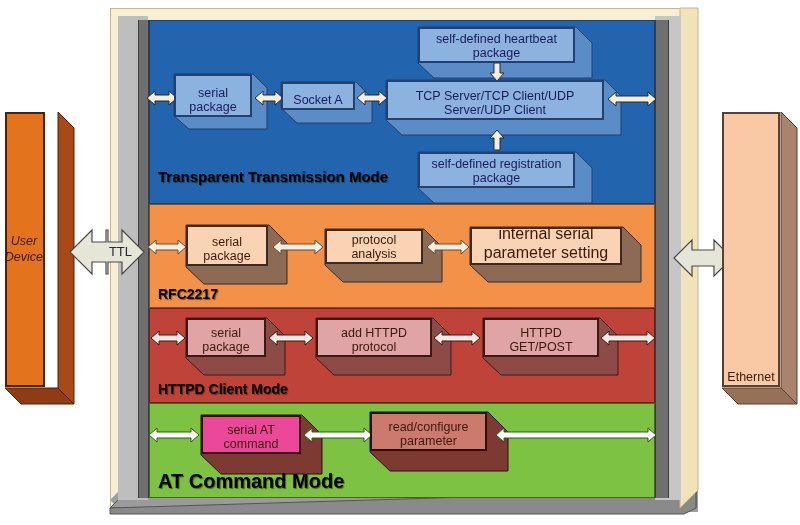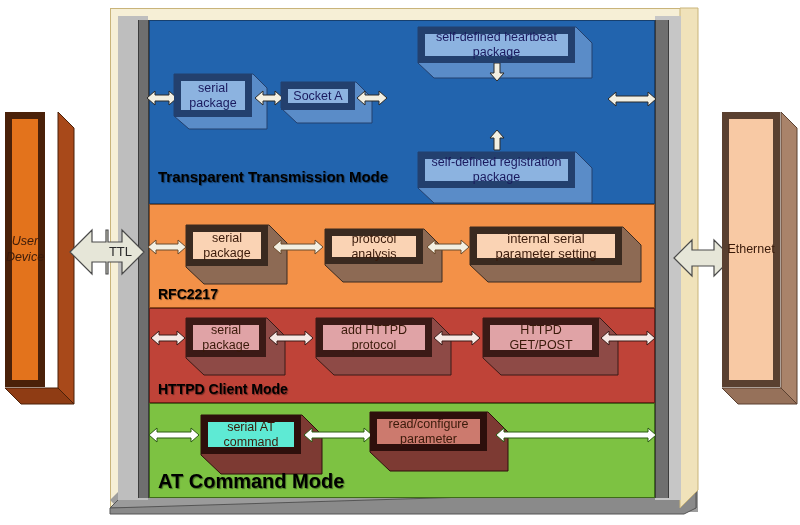--- a/index.html
+++ b/index.html
@@ -5,22 +5,22 @@
   html,body{margin:0;padding:0;background:#ffffff;}
   body{width:800px;height:525px;overflow:hidden;
        font-family:"Liberation Sans","DejaVu Sans",sans-serif;}
   #stage{position:relative;width:800px;height:525px;}
 
   .abs{position:absolute;}
 
   
   .blk{position:absolute;}
   .blk .face{position:absolute;left:0;top:0;width:100%;height:100%;
-             border:7px solid #1d4ed8;box-sizing:border-box;
-             display:flex;align-items:center;justify-content:center;
+             border:2px solid #1d4ed8;box-sizing:border-box;
+             display:flex;align-items:flex-end;justify-content:center;
              text-align:center;line-height:1.18;z-index:3;}
 
   
   .t-dark{color:#1a1a5e;}
   .t-brown{color:#3a1a0a;}
 
   
   svg{display:block;overflow:visible;}
 
   
@@ -76,20 +76,31 @@
 
   <div class="blk" style="left:281px;top:82px;width:74px;height:28px;">
     <svg class="abs" style="left:-1px;top:-1px;" width="98" height="48">
       <polygon points="76,1 92,17 92,42 17,42 1,27 1,1" fill="#5A8CC8" stroke="#23406e" stroke-width="1"></polygon>
     </svg>
     <div class="face" style="background:#8CB3E0;border-color:#23406e;">
       <span class="t-dark" style="font-size:12.5px;">Socket A</span>
     </div>
   </div>
 
+  <div class="blk" style="left:386px;top:80px;width:218px;height:40px;">
+    <svg class="abs" style="left:-1px;top:-1px;" width="244" height="62">
+      <polygon points="220,1 236,17 236,56 17,56 1,41 1,1" fill="#5A8CC8" stroke="#23406e" stroke-width="1"></polygon>
+    </svg>
+    <div class="face" style="background:#8CB3E0;border-color:#23406e;">
+      <span class="t-dark" style="font-size:12.5px;">
+        <span>TCP Server/TCP Client/UDP</span><br>
+        <span>Server/UDP Client</span>
+      </span>
+    </div>
+  </div>
 
   <div class="blk" style="left:418px;top:27px;width:157px;height:36px;">
     <svg class="abs" style="left:-1px;top:-1px;" width="184" height="58">
       <polygon points="159,1 175,17 175,52 17,52 1,37 1,1" fill="#5A8CC8" stroke="#23406e" stroke-width="1"></polygon>
     </svg>
     <div class="face" style="background:#8CB3E0;border-color:#23406e;">
       <span class="t-dark" style="font-size:12.5px;">
         <span>self-defined heartbeat</span><br>
         <span>package</span>
       </span>
@@ -149,21 +160,21 @@
         <span>analysis</span>
       </span>
     </div>
   </div>
 
   <div class="blk" style="left:470px;top:227px;width:152px;height:38px;">
     <svg class="abs" style="left:-1px;top:-1px;" width="180" height="62">
       <polygon points="154,1 172,19 172,56 19,56 1,39 1,1" fill="#8D6A54" stroke="#3a2a20" stroke-width="1"></polygon>
     </svg>
     <div class="face" style="background:#FAD3B4;border-color:#3a2a20;">
-      <span class="t-brown" style="font-size:13px;">
+      <span class="t-brown" style="font-size:16px;">
         <span>internal serial</span><br>
         <span>parameter setting</span>
       </span>
     </div>
   </div>
 
   <svg class="abs" style="left:147px;top:238px;" width="40" height="18">
     <polygon points="1,9 9,2 9,6 31,6 31,2 39,9 31,16 31,12 9,12 9,16" fill="#F2EFE2" stroke="#6b4a2a" stroke-width="1"></polygon>
   </svg>
   <svg class="abs" style="left:272px;top:238px;" width="52" height="18">
@@ -219,21 +230,21 @@
     <polygon points="1,9 9,2 9,6 39,6 39,2 47,9 39,16 39,12 9,12 9,16" fill="#F6E8E4" stroke="#3b1a16" stroke-width="1"></polygon>
   </svg>
   <svg class="abs" style="left:600px;top:329px;" width="56" height="18">
     <polygon points="1,9 9,2 9,6 47,6 47,2 55,9 47,16 47,12 9,12 9,16" fill="#F6E8E4" stroke="#3b1a16" stroke-width="1"></polygon>
   </svg>
 
   <div class="blk" style="left:201px;top:415px;width:100px;height:39px;">
     <svg class="abs" style="left:-1px;top:-1px;" width="130" height="66">
       <polygon points="102,1 122,21 122,60 21,60 1,41 1,1" fill="#7D3A33" stroke="#2e0f0c" stroke-width="1"></polygon>
     </svg>
-    <div class="face" style="background:#5eead4;border-color:#2e0f0c;">
+    <div class="face" style="background:#ec4899;border-color:#2e0f0c;">
       <span class="t-brown" style="font-size:12.5px;">
         <span>serial AT</span><br>
         <span>command</span>
       </span>
     </div>
   </div>
 
   <div class="blk" style="left:370px;top:412px;width:117px;height:39px;">
     <svg class="abs" style="left:-1px;top:-1px;" width="148" height="66">
       <polygon points="119,1 139,21 139,60 21,60 1,41 1,1" fill="#7D3A33" stroke="#2e0f0c" stroke-width="1"></polygon>

